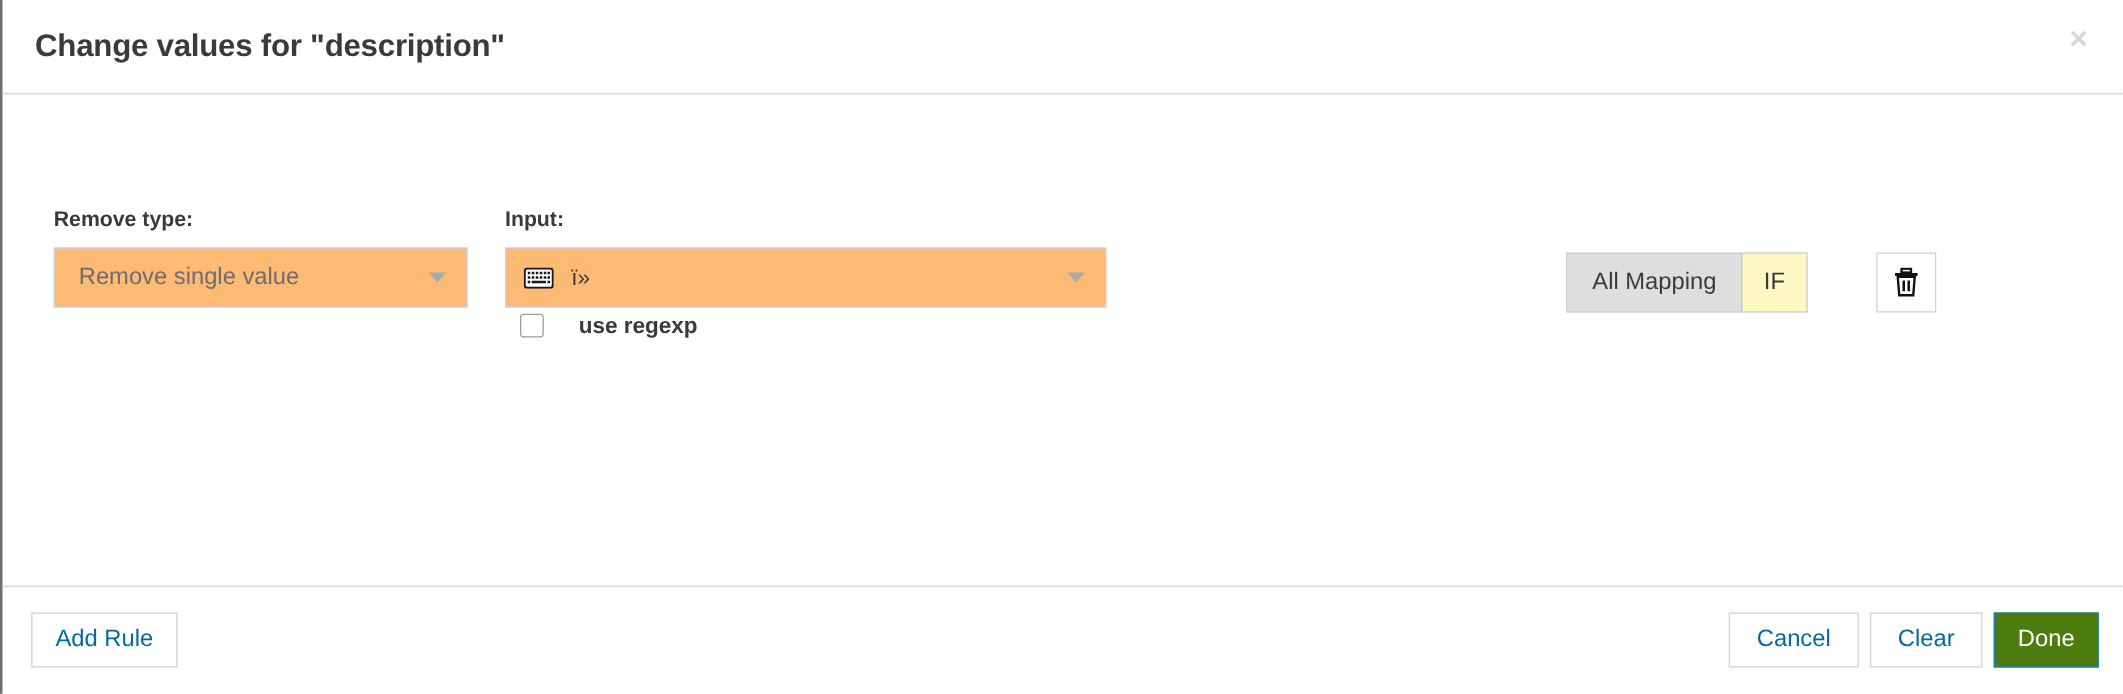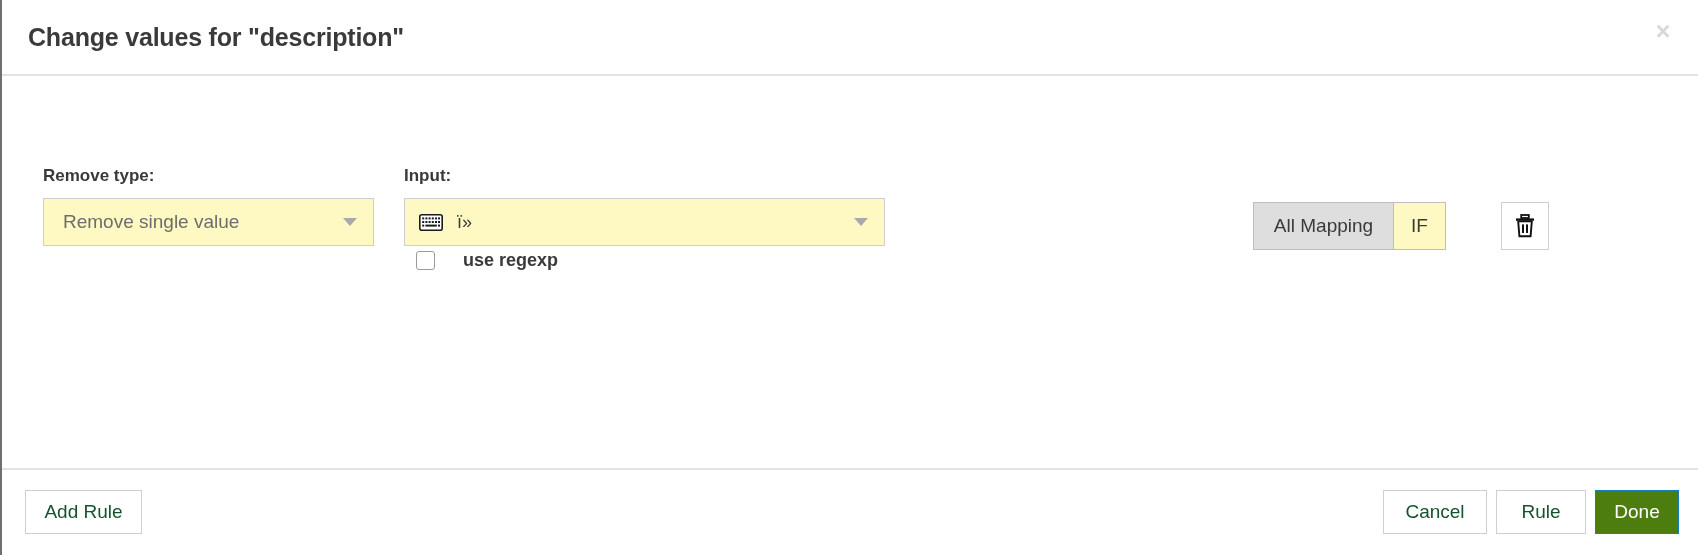--- a/index.html
+++ b/index.html
@@ -87,21 +87,21 @@
 
   .mapping-group { left: 41px; top: 0; }
   .input-group   { left: 402px; top: 0; }
 
   .select-box {
     position: relative;
     width: 331px;
     height: 48px;
     box-sizing: border-box;
     border: 1px solid #cfcfcf;
-    background: #fef9c3;
+    background: #fdba74;
     display: flex;
     align-items: center;
     cursor: pointer;
   }
   .select-box.wide { width: 481px; }
 
   .select-value {
     font-size: 19px;
     color: #6d6d6d;
     margin-left: 19px;
@@ -213,21 +213,21 @@
     height: 85px;
     flex: 0 0 85px;
     box-sizing: border-box;
   }
   .btn {
     position: absolute;
     height: 44px;
     box-sizing: border-box;
     border: 1px solid #cfcfcf;
     background: #ffffff;
-    color: #14532d;
+    color: #0369a1;
     font-size: 19px;
     font-family: "Liberation Sans", sans-serif;
     display: flex;
     align-items: center;
     justify-content: center;
     cursor: pointer;
     padding: 0;
   }
   .btn-add-rule { left: 23px;  top: 20px; width: 117px; }
   .btn-cancel   { left: 1381px; top: 20px; width: 104px; }
@@ -307,17 +307,17 @@
           <rect x="12" y="10.4" width="2" height="8.6" fill="#111111"></rect>
         </svg>
       </div>
 
     </div>
   </div>
 
   <div class="modal-footer">
     <button class="btn btn-add-rule">Add Rule</button>
     <button class="btn btn-cancel">Cancel</button>
-    <button class="btn btn-clear">Rule</button>
+    <button class="btn btn-clear">Clear</button>
     <button class="btn btn-done">Done</button>
   </div>
 
 </div>
 
 </body></html>

